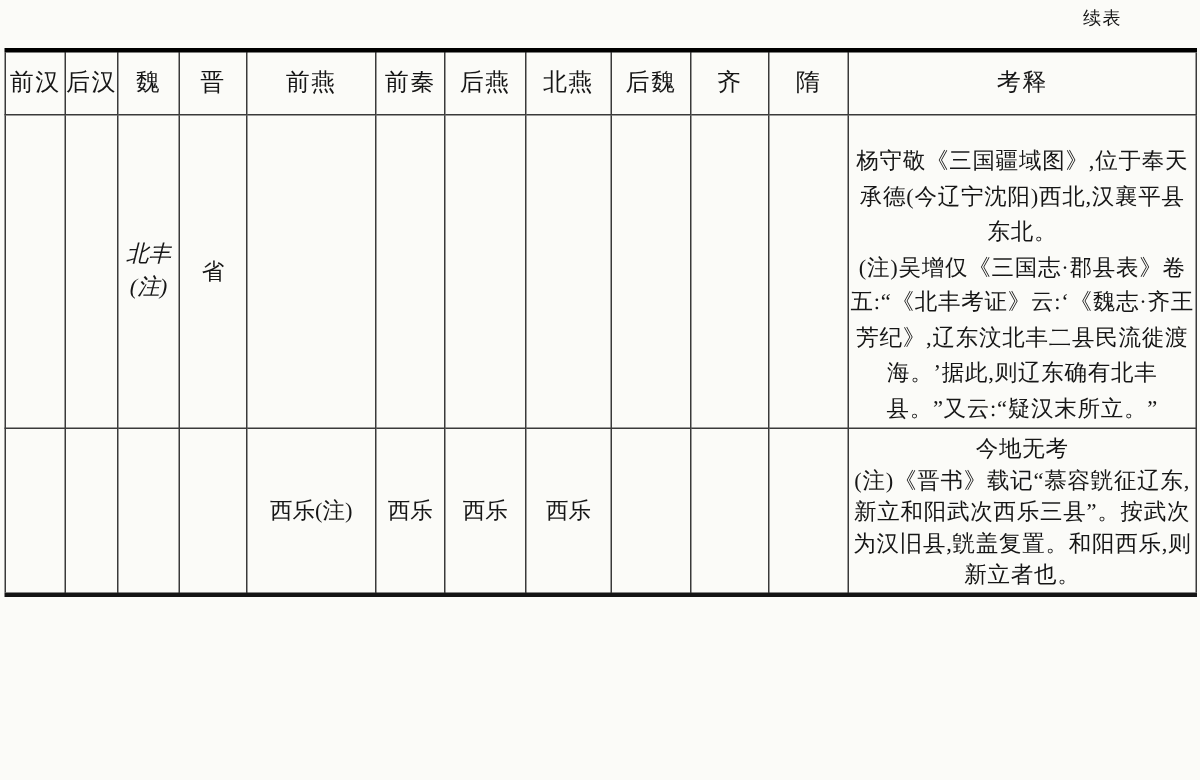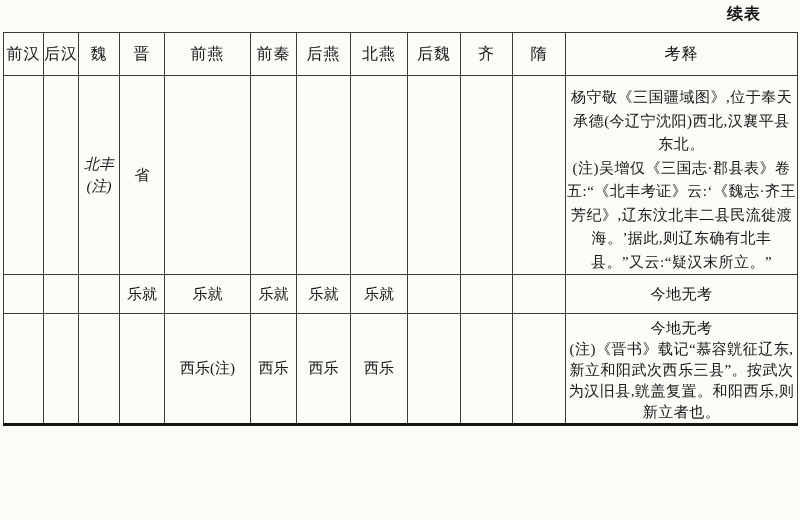--- a/index.html
+++ b/index.html
@@ -13,33 +13,33 @@
     overflow: hidden;
   }
   .page {
     position: relative;
     width: 800px;
     height: 520px;
   }
   .continued-label {
     position: absolute;
     top: 4px;
-    right: 39px;
-    font-size: 16px;
-    font-weight: bold;
+    right: 52px;
+    font-size: 12px;
+    font-weight: normal;
     letter-spacing: 1px;
   }
   table.gazetteer {
     position: absolute;
     left: 3px;
     top: 32px;
     width: 794px;
     border-collapse: collapse;
     table-layout: fixed;
-    border-top: 1px solid #000000;
+    border-top: 3px solid #000000;
     border-bottom: 3px solid #141414;
   }
   table.gazetteer th,
   table.gazetteer td {
     border: 1px solid #3a3a3a;
     padding: 0;
     font-weight: normal;
     font-size: 15px;
     text-align: center;
     vertical-align: middle;
@@ -57,21 +57,21 @@
   td.kaoshi {
     text-align: left;
     padding: 2px 8px 2px 9px;
     font-size: 14px;
     letter-spacing: 0.5px;
     line-height: 23px;
     white-space: pre-line;
   }
   td.kaoshi.top {
     vertical-align: top;
-    padding-top: 10px;
+    padding-top: 20px;
     line-height: 23.5px;
   }
   td.kaoshi.tight {
     vertical-align: top;
     padding-top: 4px;
     line-height: 21px;
   }
 </style>
 </head>
 <body>
@@ -121,34 +121,20 @@
         <td></td>
         <td></td>
         <td></td>
         <td></td>
         <td></td>
         <td></td>
         <td></td>
         <td class="kaoshi top">杨守敬《三国疆域图》,位于奉天承德(今辽宁沈阳)西北,汉襄平县东北。
 (注)吴增仅《三国志·郡县表》卷五:“《北丰考证》云:‘《魏志·齐王芳纪》,辽东汶北丰二县民流徙渡海。’据此,则辽东确有北丰县。”又云:“疑汉末所立。”</td>
       </tr>
-      <tr style="height:39px">
-        <td></td>
-        <td></td>
-        <td></td>
-        <td>乐就</td>
-        <td>乐就</td>
-        <td>乐就</td>
-        <td>乐就</td>
-        <td>乐就</td>
-        <td></td>
-        <td></td>
-        <td></td>
-        <td class="kaoshi">今地无考</td>
-      </tr>
       <tr style="height:110px">
         <td></td>
         <td></td>
         <td></td>
         <td></td>
         <td>西乐(注)</td>
         <td>西乐</td>
         <td>西乐</td>
         <td>西乐</td>
         <td></td>

